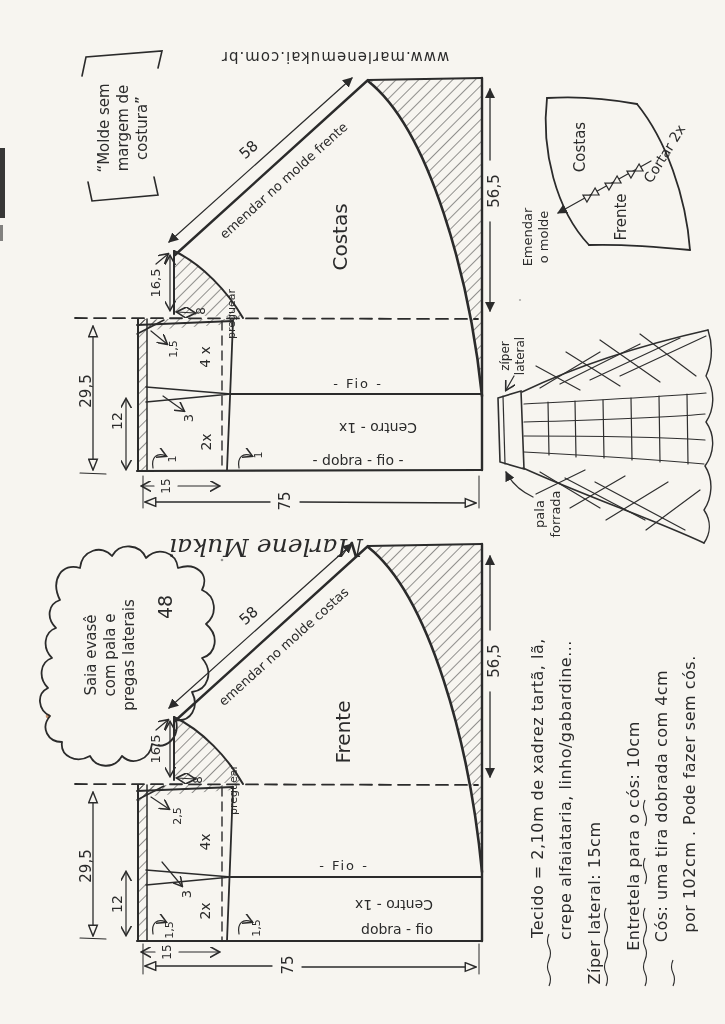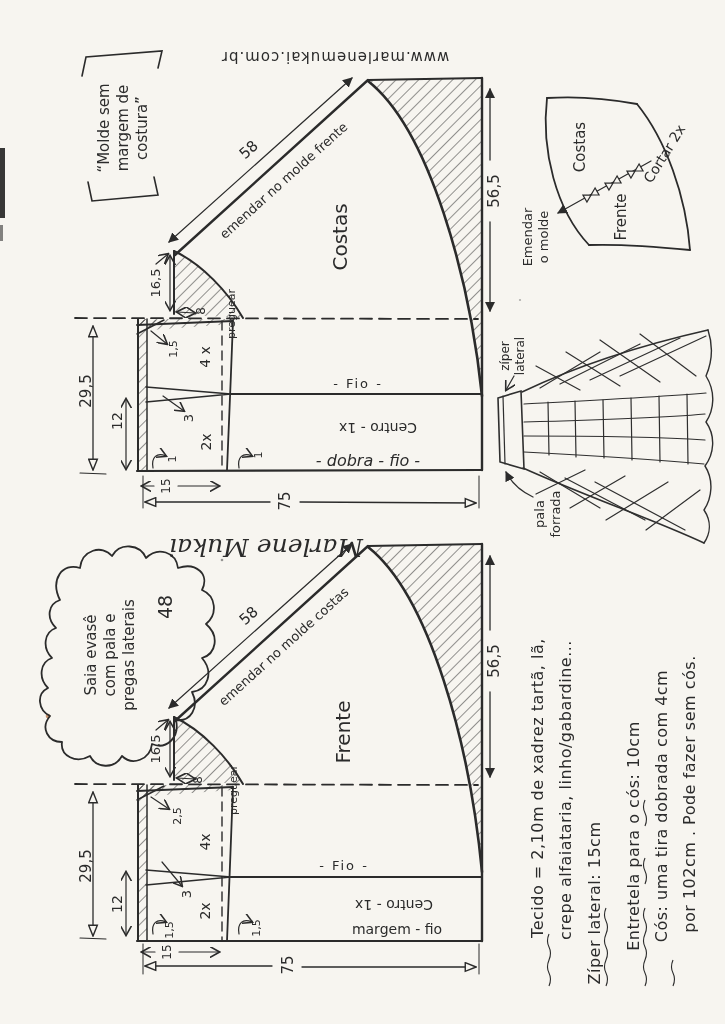--- a/index.html
+++ b/index.html
@@ -235,42 +235,42 @@
 <div class="lbl r90" style="left:174px;top:349px;font-size:11px;">1,5</div>
 <div class="lbl r90" style="left:206px;top:357px;font-size:14px;">4 x</div>
 <div class="lbl r90" style="left:189px;top:418px;font-size:13px;">3</div>
 <div class="lbl r90" style="left:207px;top:442px;font-size:14px;">2x</div>
 <div class="lbl r90" style="left:173px;top:459px;font-size:11px;">1</div>
 <div class="lbl r90" style="left:259px;top:455px;font-size:11px;">1</div>
 <div class="lbl r90" style="left:166px;top:486px;font-size:12px;">15</div>
 <div class="lbl r90" style="left:285px;top:501px;font-size:15px;">75</div>
 <div class="lbl r0" style="left:358px;top:384px;font-size:13px;letter-spacing:2px;">- Fio -</div>
 <div class="lbl r180" style="left:378px;top:427px;font-size:14px;">Centro - 1x</div>
-<div class="lbl r0" style="left:368px;top:461px;font-size:16px;font-style:italic;">- dobra - fio -</div>
+<div class="lbl r0" style="left:358px;top:461px;font-size:14px;">- dobra - fio -</div>
 
 <div class="lbl r90" style="left:343px;top:732px;font-size:20px;">Frente</div>
 <div class="lbl r42" style="left:284px;top:647px;font-size:13px;">emendar no molde costas</div>
 <div class="lbl r42" style="left:249px;top:616px;font-size:15px;">58</div>
 <div class="lbl r90" style="left:494px;top:661px;font-size:15px;">56,5</div>
 <div class="lbl r90" style="left:156px;top:749px;font-size:13px;">16,5</div>
 <div class="lbl r90" style="left:198px;top:780px;font-size:12px;">8</div>
 <div class="lbl r90" style="left:234px;top:790px;font-size:11px;">preguear</div>
 <div class="lbl r90" style="left:86px;top:866px;font-size:15px;">29,5</div>
 <div class="lbl r90" style="left:118px;top:904px;font-size:14px;">12</div>
 <div class="lbl r90" style="left:178px;top:816px;font-size:11px;">2,5</div>
 <div class="lbl r90" style="left:206px;top:842px;font-size:14px;">4x</div>
 <div class="lbl r90" style="left:187px;top:894px;font-size:13px;">3</div>
 <div class="lbl r90" style="left:206px;top:911px;font-size:14px;">2x</div>
 <div class="lbl r90" style="left:170px;top:930px;font-size:11px;">1,5</div>
 <div class="lbl r90" style="left:257px;top:928px;font-size:11px;">1,5</div>
 <div class="lbl r90" style="left:167px;top:952px;font-size:12px;">15</div>
 <div class="lbl r90" style="left:288px;top:965px;font-size:15px;">75</div>
 <div class="lbl r0" style="left:344px;top:866px;font-size:13px;letter-spacing:2px;">- Fio -</div>
 <div class="lbl r180" style="left:394px;top:904px;font-size:14px;">Centro - 1x</div>
-<div class="lbl r0" style="left:397px;top:930px;font-size:14px;">margem - fio</div>
+<div class="lbl r0" style="left:397px;top:930px;font-size:14px;">dobra - fio</div>
 
 <div class="lbl r90" style="left:580px;top:147px;font-size:15px;">Costas</div>
 <div class="lbl r90" style="left:621px;top:217px;font-size:15px;">Frente</div>
 <div class="lbl r58" style="left:665px;top:154px;font-size:14px;">Cortar 2x</div>
 <div class="lbl r90" style="left:536px;top:237px;font-size:13px;">
   <div>Emendar</div>
   <div>o molde</div>
 </div>
 
 <div class="lbl r90" style="left:513px;top:356px;font-size:12px;">

